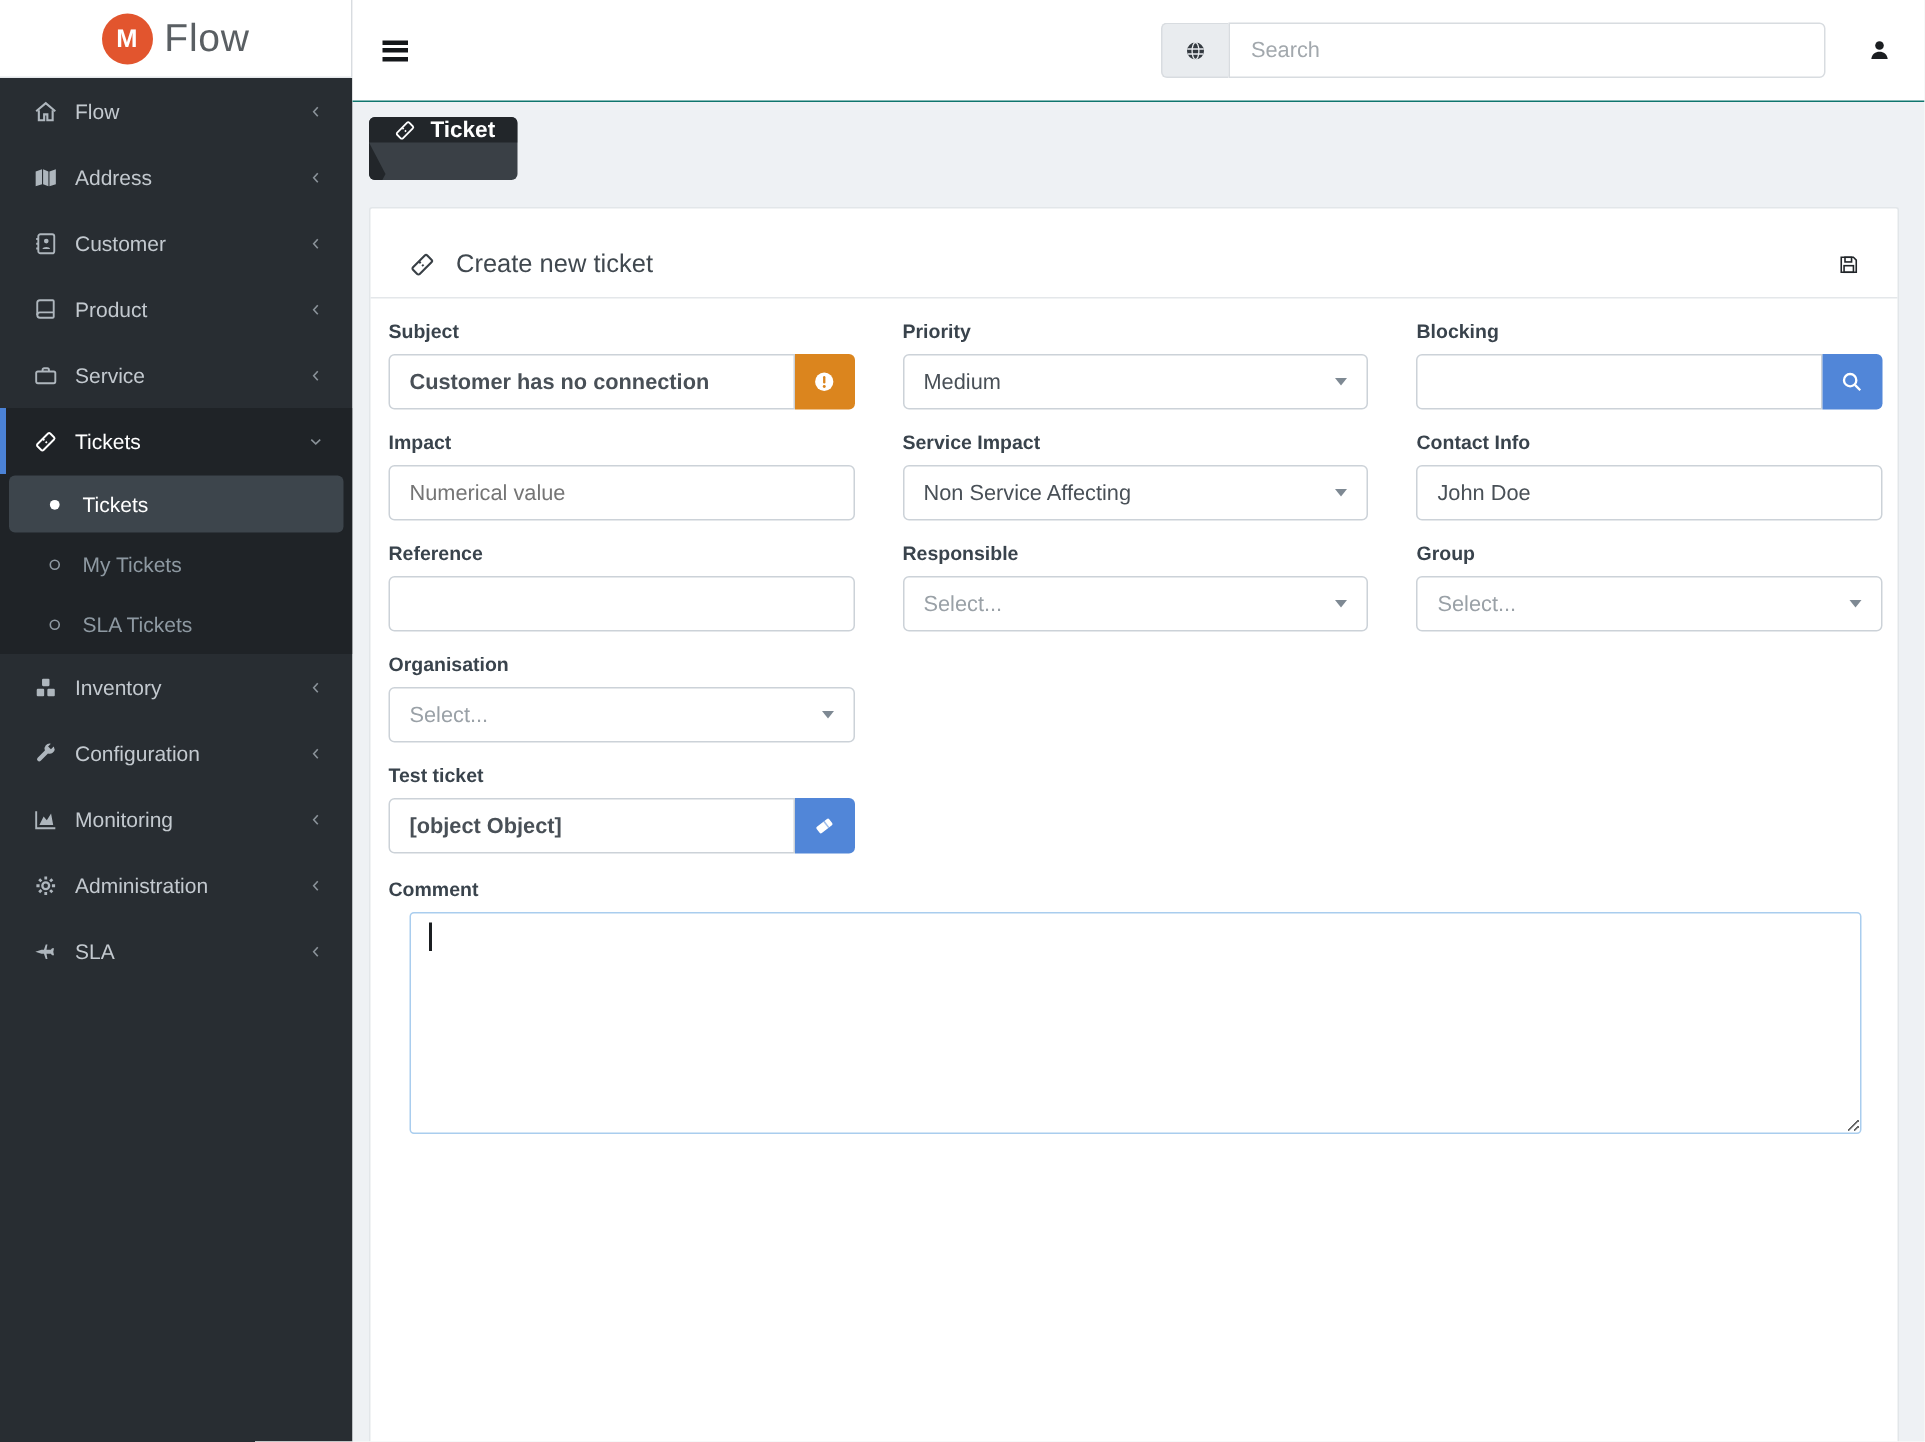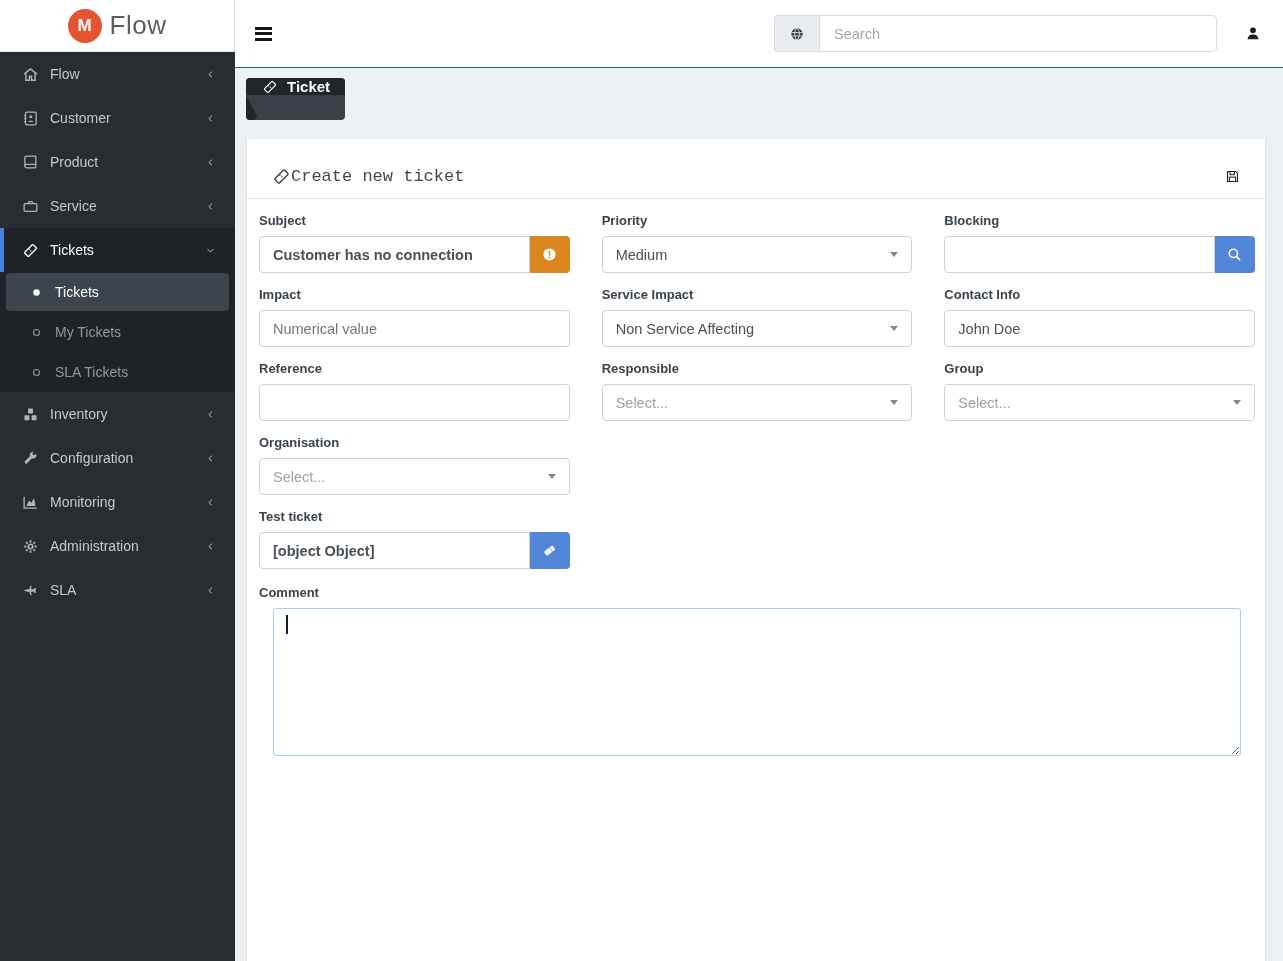--- a/index.html
+++ b/index.html
@@ -52,21 +52,21 @@
   .crumb { display:inline-flex; height:42px; border-radius:4px; overflow:hidden; background:#3a4046;flex-direction:column; }
   .crumb-left { background:#22262a; color:#fff; display:flex; align-items:center; gap:9px;
                 padding:0 15px 0 16px; font-size:15px; font-weight:700; cursor:pointer; }
   .crumb-left svg { width:16px; height:16px; }
   .crumb-arrow { width:0; height:0; border-top:21px solid transparent; border-bottom:21px solid transparent;
                  border-left:11px solid #22262a; }
   .crumb-right { color:#fff; display:flex; align-items:center; padding:0 18px 0 12px; font-size:13px; }
 
   
   .card { flex:1; background:#fff; margin:0 17px 0 11px; border:1px solid #e2e6e9; border-bottom:none; border-radius:2px 2px 0 0; display:flex; flex-direction:column; }
-  .card-header { height:60px; display:flex; align-items:center; gap:0; padding:15px 25px 0 25px; border-bottom:1px solid #e4e7ea;font-family:Liberation Mono, monospace; }
+  .card-header { height:60px; display:flex; align-items:center; gap:13px; padding:15px 25px 0 25px; border-bottom:1px solid #e4e7ea; }
   .title-icon { color:#3a4147; display:flex; } .title-icon svg { width:19px; height:19px; }
   .card-title { font-size:17px; font-weight:400; color:#40484f; }
   .save { margin-left:auto; color:#212529; cursor:pointer; display:flex; }
   .save svg { width:15px; height:15px; }
   .card-body { padding:14px 10px 20px 12px; }
 
   .grid { display:grid; grid-template-columns:1fr 1fr 1fr; column-gap:32px; row-gap:14px; }
   .field { min-width:0; }
   .field-test { grid-column:1; }
   .flabel { display:block; font-size:13px; font-weight:700; color:#39434c; margin-bottom:8px; }
@@ -111,20 +111,33 @@
             </svg>
         </span>
         <span class="nlabel">Flow</span>
         <span class="chev">
           <svg viewBox="0 0 24 24" fill="none" stroke="currentColor" stroke-width="2">
               <path d="M14.5 6.5 9.5 12l5 5.5"></path>
             </svg>
         </span>
       </div>
 
+      <div class="nav-item">
+        <span class="nicon">
+          <svg viewBox="0 0 24 24" fill="currentColor">
+              <path d="M2.5 6l6-2v14l-6 2zM9.5 4l5 2v14l-5-2zM15.5 6l6-2v14l-6 2z"></path>
+            </svg>
+        </span>
+        <span class="nlabel">Address</span>
+        <span class="chev">
+          <svg viewBox="0 0 24 24" fill="none" stroke="currentColor" stroke-width="2">
+              <path d="M14.5 6.5 9.5 12l5 5.5"></path>
+            </svg>
+        </span>
+      </div>
 
       <div class="nav-item">
         <span class="nicon">
           <svg viewBox="0 0 24 24" fill="none" stroke="currentColor" stroke-width="1.8">
               <rect x="5" y="3" width="15" height="18" rx="2"></rect>
               <circle cx="12.5" cy="9.5" r="2.2" fill="currentColor" stroke="none"></circle>
               <path d="M8.8 17c.5-2.6 6.9-2.6 7.4 0z" fill="currentColor" stroke="none"></path>
               <path d="M3 7.5h2M3 12h2M3 16.5h2"></path>
             </svg>
         </span>

